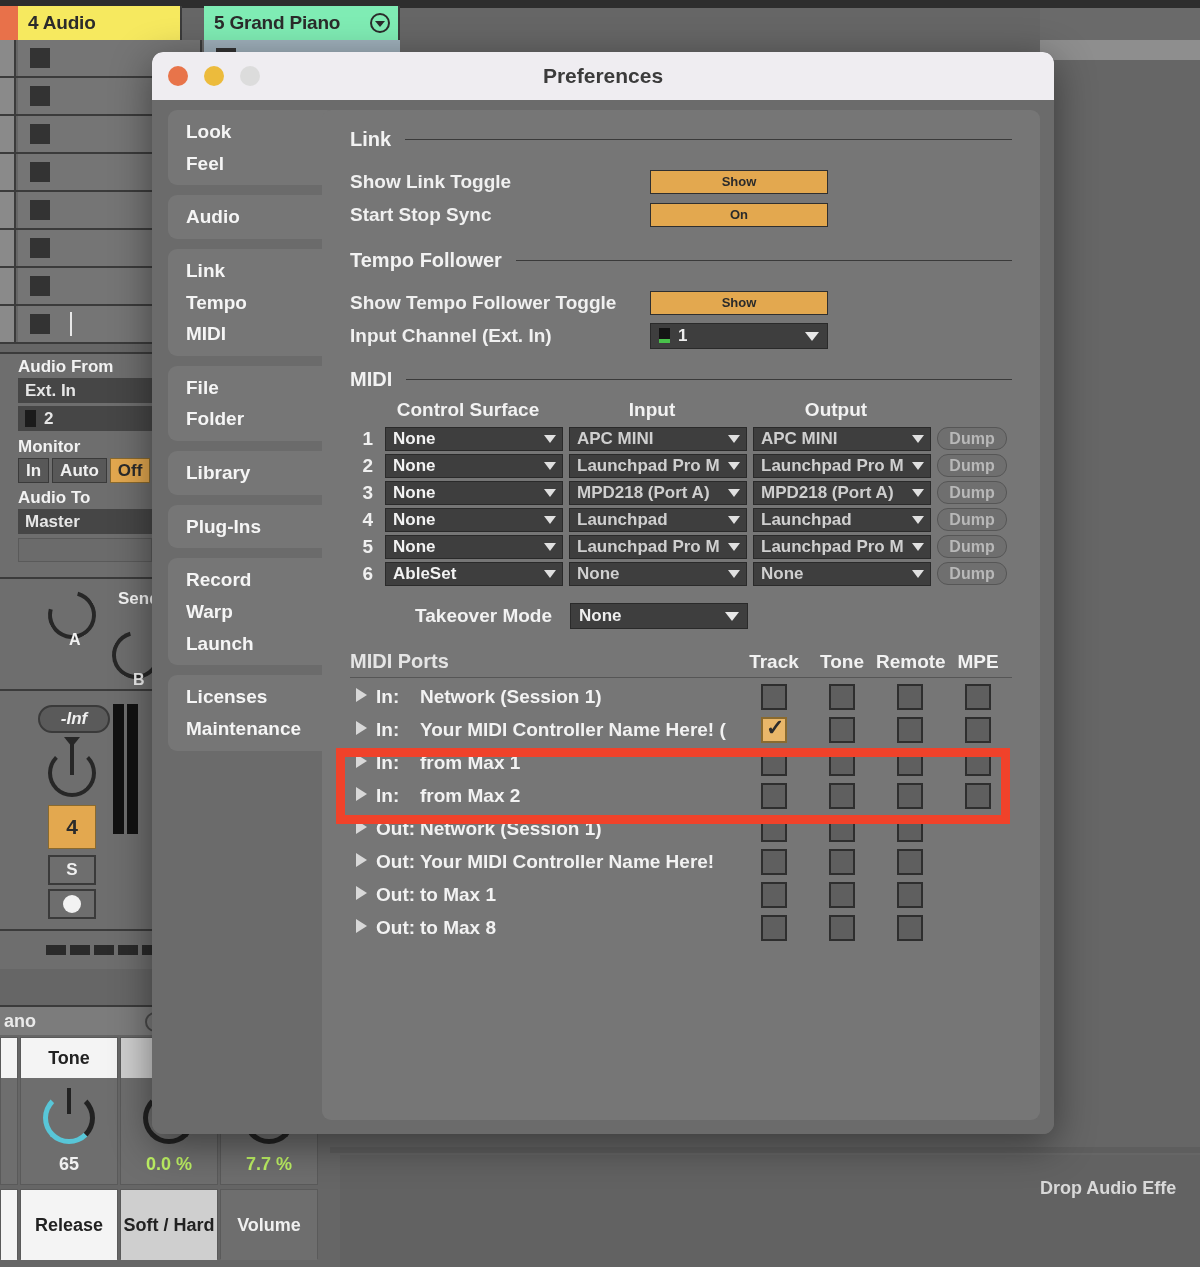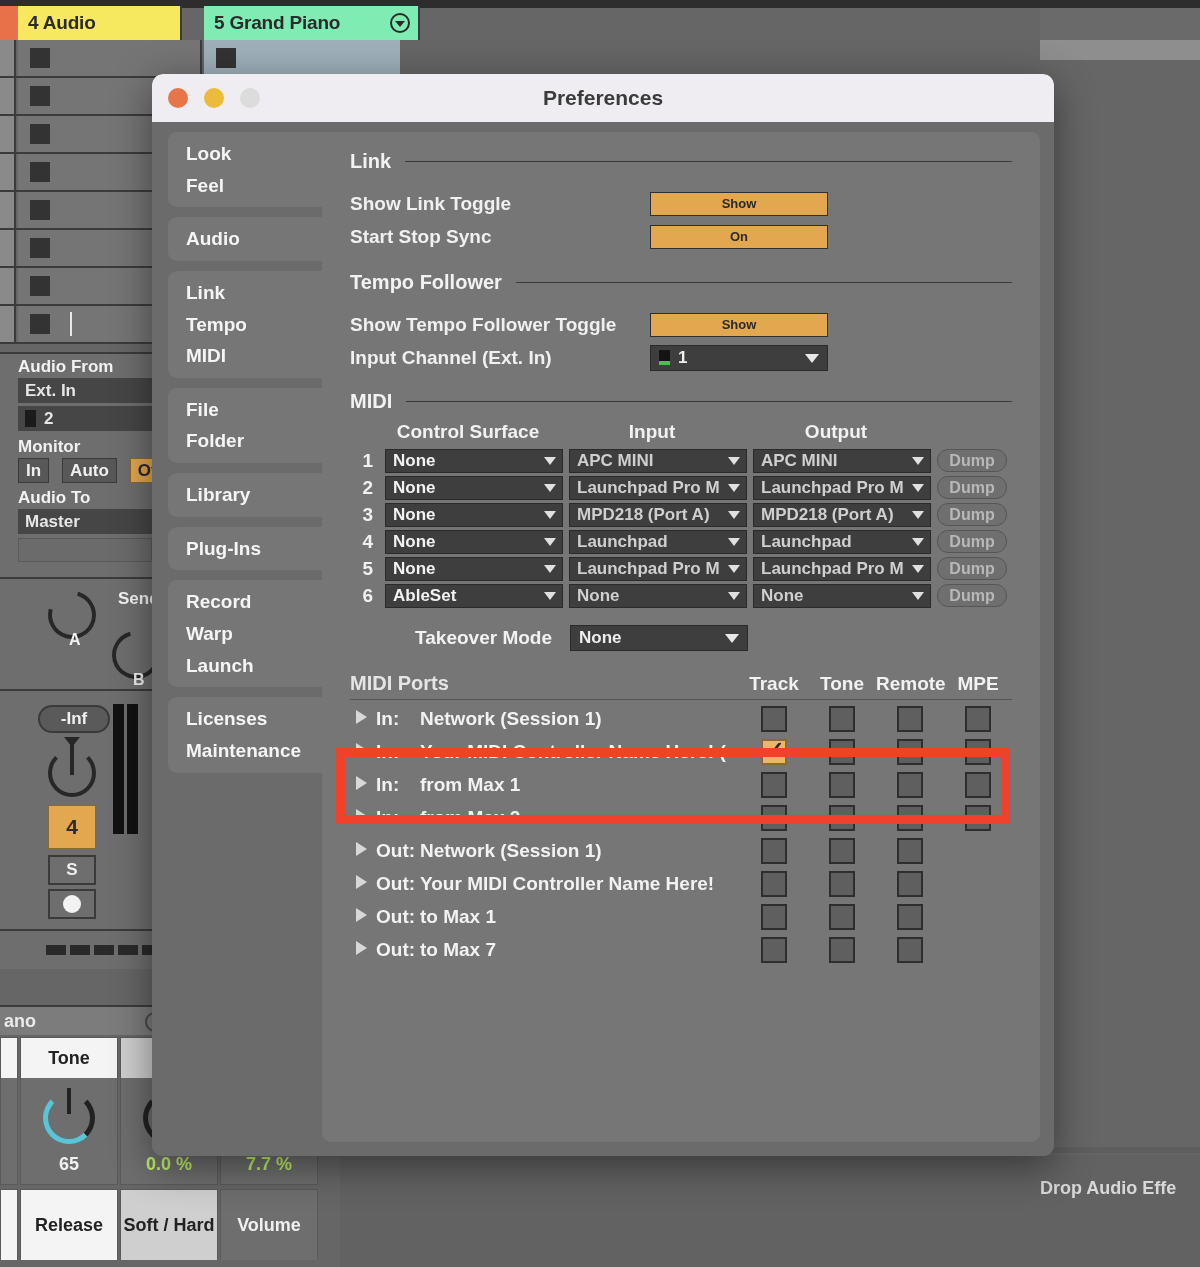--- a/index.html
+++ b/index.html
@@ -16,21 +16,21 @@
   .bg { position: absolute; inset: 0; background: #666666; }
 
   .bg-topstrip { position:absolute; left:0; top:0; width:1200px; height:8px; background:#2d2d2d; }
 
   .track-headers { position:absolute; left:0; top:6px; height:34px; width:400px; }
   .th { position:absolute; top:0; height:34px; border-right:2px solid #3b3b3b;
         display:flex; align-items:center; padding:0 10px; color:#2b2b2b;
         font-size:19px; font-weight:bold; letter-spacing:-0.2px; }
   .th-red  { left:0;   width:16px; background:#e8714a; }
   .th-yel  { left:18px; width:164px; background:#f6e95f; }
-  .th-grn  { left:204px; width:216px; background:#7fecb4; }
+  .th-grn  { left:204px; width:196px; background:#7fecb4; }
   .th-chev { position:absolute; right:8px; top:7px; width:20px; height:20px;
              border:2px solid #2b2b2b; border-radius:50%; display:flex; align-items:center; justify-content:center; }
   .th-chev::after { content:""; border-left:5px solid transparent; border-right:5px solid transparent;
                     border-top:6px solid #2b2b2b; margin-top:1px; }
 
   .clip-grid { position:absolute; left:0; top:40px; width:400px; height:310px; }
   .clip-row { position:absolute; left:0; width:400px; height:38px; border-bottom:2px solid #3b3b3b; }
   .clip-cell { position:absolute; top:0; height:36px; }
   .cc-a { left:0; width:16px; background:#8a8a8a; border-right:2px solid #3b3b3b;}
   .cc-b { left:18px; width:184px; background:#757575; border-right:2px solid #3b3b3b;}
@@ -39,21 +39,21 @@
   .stopsq { position:absolute; left:12px; top:8px; width:20px; height:20px; background:#333333; }
   .caret { position:absolute; left:52px; top:6px; width:2px; height:24px; background:#e8e8e8; }
 
   .io-panel { position:absolute; left:0; top:352px; width:158px; height:225px; background:#6e6e6e;
               border-top:2px solid #3b3b3b; }
   .io-panel .lbl { color:#f2f2f2; font-size:17px; font-weight:bold; padding:3px 0 1px 18px; }
   .io-ctl { margin:0 6px 3px 18px; height:25px; background:#464646; color:#e6e6e6;
             font-size:17px; font-weight:bold; display:flex; align-items:center; padding-left:7px; }
   .io-ctl.chan { }
   .io-ctl .led { width:11px; height:17px; background:#1b1b1b; margin-right:8px; }
-  .mon-row { display:flex; gap:13px; margin:0 6px 2px 18px; }
+  .mon-row { display:flex; gap:3px; margin:0 6px 2px 18px; }
   .mon-btn { height:25px; background:#585858; border:1px solid #3a3a3a; color:#efefef;
              font-size:17px; font-weight:bold; display:flex; align-items:center; justify-content:center; padding:0 7px; }
   .mon-btn.on { background:#e3a84f; color:#2b2b2b; border-color:#8a6a2e; }
   .io-blank { margin:4px 6px 0 18px; height:24px; border:1px solid #5a5a5a; background:#6b6b6b; }
   .io-left-col { position:absolute; left:0; top:352px; width:16px; height:225px; background:#6e6e6e; }
   .mini-drop { position:absolute; left:0; width:14px; height:14px; }
   .mini-drop::after { content:""; position:absolute; left:2px; top:4px;
       border-left:5px solid transparent; border-right:5px solid transparent; border-top:6px solid #e0e0e0; }
 
   .sends { position:absolute; left:0; top:577px; width:158px; height:112px; background:#6e6e6e;
@@ -61,21 +61,21 @@
   .sends .sendlbl { position:absolute; left:118px; top:10px; color:#f5f5f5; font-weight:bold; font-size:17px; }
   .knob { position:absolute; border:4px solid #272727; border-radius:50%; border-top-color:transparent; }
   .knob-a { left:48px; top:12px; width:48px; height:48px; transform:rotate(-30deg); }
   .knob-b { left:112px; top:52px; width:48px; height:48px; transform:rotate(30deg); }
   .knob-lbl { position:absolute; color:#f0f0f0; font-weight:bold; font-size:16px; }
 
   .mixer { position:absolute; left:0; top:689px; width:158px; height:240px; background:#6e6e6e;
            border-top:2px solid #3b3b3b; }
   .vol-pill { position:absolute; left:38px; top:14px; width:72px; height:28px; background:#5a5a5a;
               border:2px solid #3a3a3a; border-radius:14px; color:#f0f0f0; font-size:17px; font-weight:bold;
-              display:flex; align-items:center; justify-content:center; }
+              display:flex; align-items:center; justify-content:center;font-style:italic; }
   .pan-knob { position:absolute; left:48px; top:58px; width:48px; height:48px; border:4px solid #272727;
               border-radius:50%; border-top-color:transparent; }
   .pan-tick { position:absolute; left:70px; top:52px; width:4px; height:32px; background:#272727; }
   .pan-tri { position:absolute; left:64px; top:46px; border-left:8px solid transparent; border-right:8px solid transparent; border-top:10px solid #272727; }
   .tracknum { position:absolute; left:48px; top:114px; width:48px; height:44px; background:#e3a84f;
               border:1px solid #8a6a2e; color:#2b2b2b; font-size:21px; font-weight:bold;
               display:flex; align-items:center; justify-content:center; }
   .solo-btn { position:absolute; left:48px; top:164px; width:48px; height:30px; background:#6e6e6e;
               border:2px solid #3a3a3a; color:#f0f0f0; font-size:17px; font-weight:bold;
               display:flex; align-items:center; justify-content:center; }
@@ -108,21 +108,21 @@
   .macro-knob-tick { position:absolute; width:4px; height:26px; background:#222; }
 
   .drop-hint { position:absolute; left:1040px; top:1178px; color:#d8d8d8; font-size:18px; font-weight:bold; white-space:nowrap; }
   .bottom-sep { position:absolute; left:330px; top:1147px; width:870px; height:6px; background:#5e5e5e; }
   .bot-dark { position:absolute; left:340px; top:1155px; width:860px; height:112px; background:#626262; }
 
   .right-top-strip { position:absolute; left:1040px; top:40px; width:160px; height:20px; background:#8e8e8e; }
   .right-top-dark  { position:absolute; left:1040px; top:8px; width:160px; height:32px; background:#6a6a6a; }
 
   
-  .prefs { position:absolute; left:152px; top:74px; width:902px; height:1082px;
+  .prefs { position:absolute; left:152px; top:52px; width:902px; height:1082px;
            background:#6b6b6b; border-radius:11px; box-shadow:0 10px 40px rgba(0,0,0,.45); overflow:hidden; }
   .titlebar { height:48px; background:#efedf1; border-radius:11px 11px 0 0; position:relative;
               display:flex; align-items:center; justify-content:center; }
   .title-text { color:#3b3b3b; font-size:21px; font-weight:bold; }
   .lights { position:absolute; left:16px; top:14px; display:flex; gap:16px; }
   .light { width:20px; height:20px; border-radius:50%; }
 
   .prefs-body { position:relative; height:1034px; background:#6b6b6b; }
 
   .sidebar { position:absolute; left:16px; top:10px; width:168px; }
@@ -722,21 +722,21 @@
                   <span class="cb"></span>
                 </span>
                 <span class="cbwrap">
                   <span class="cb hidden"></span>
                 </span>
               </span>
             </div>
             <div class="port-row">
               <span class="port-tri"><i></i></span>
               <span class="port-dir">Out:</span>
-              <span class="port-name">to Max 7</span>
+              <span class="port-name">to Max 8</span>
               <span class="port-checks">
                 <span class="cbwrap">
                   <span class="cb"></span>
                 </span>
                 <span class="cbwrap">
                   <span class="cb"></span>
                 </span>
                 <span class="cbwrap">
                   <span class="cb"></span>
                 </span>

